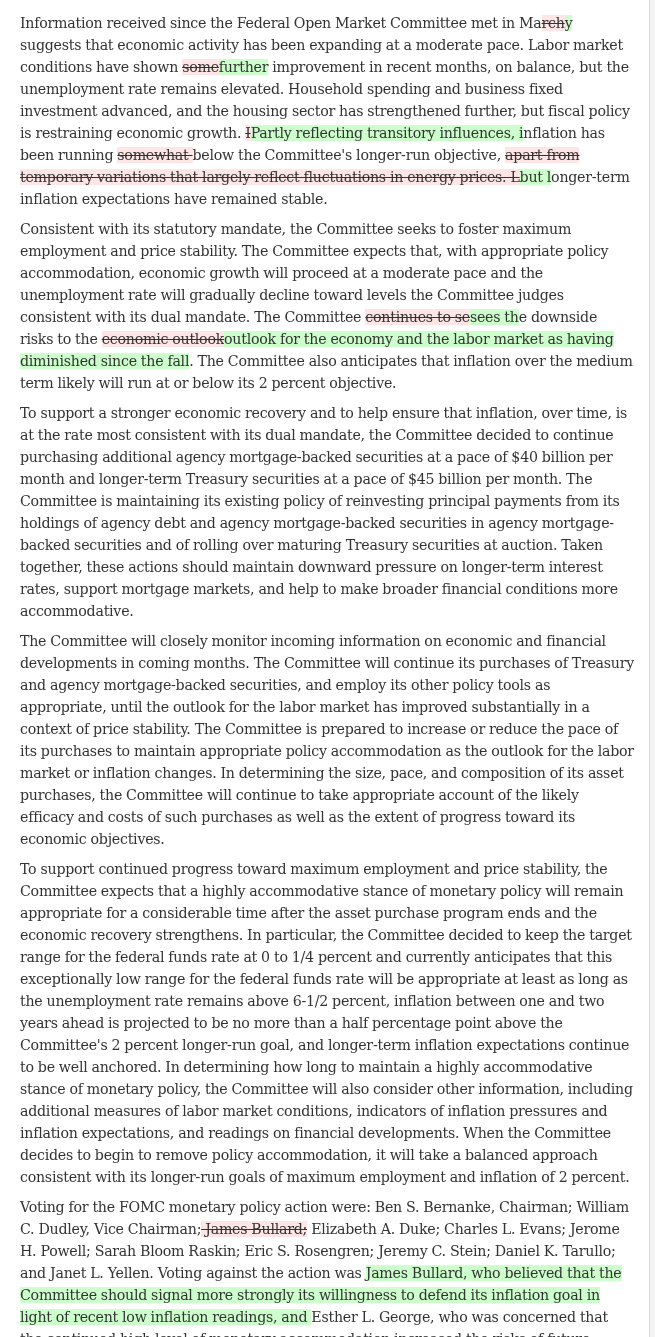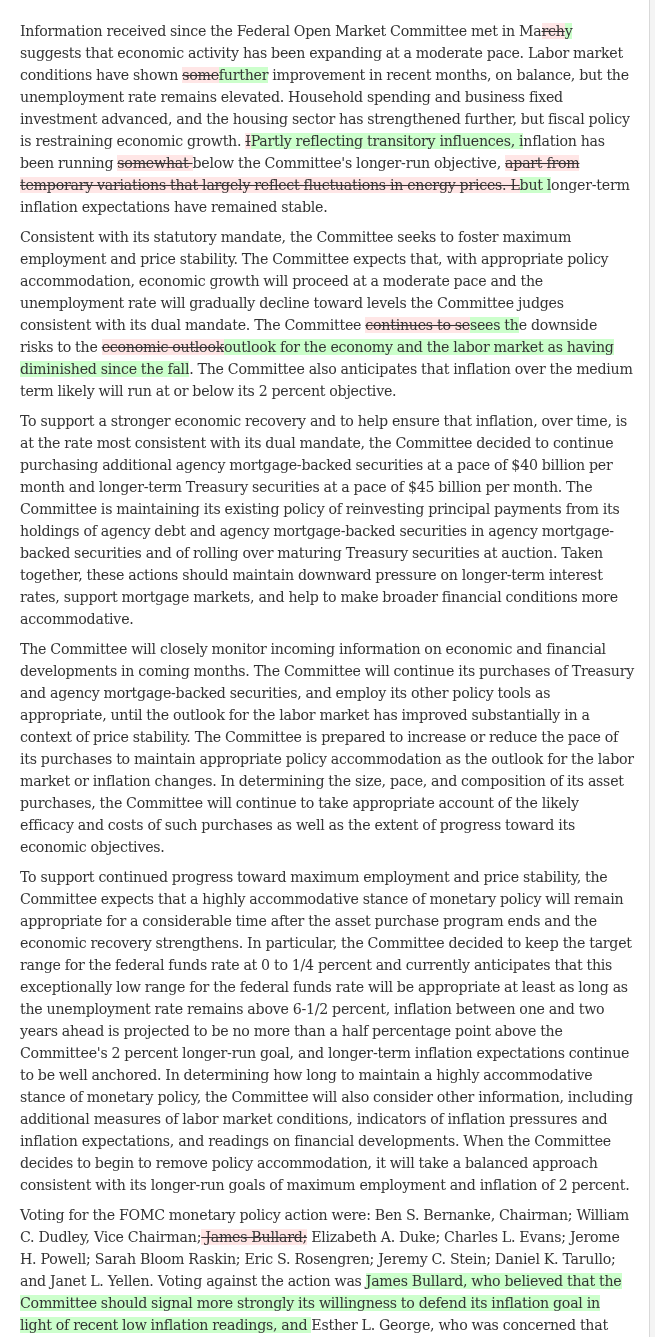--- a/index.html
+++ b/index.html
@@ -37,21 +37,21 @@
     top: 12px;
     width: 614px;
     font-family: "DejaVu Serif", "Liberation Serif", serif;
     font-size: 14.2px;
     line-height: 22px;
     color: #333333;
     letter-spacing: -0.25px;
     word-spacing: -0.2px;
   }
   .doc p {
-    margin: 8px 0 8px 0;
+    margin: 0 0 8px 0;
   }
   .del {
     background: #ffe6e6;
     text-decoration: line-through;
     text-decoration-color: #333;
   }
   .ins {
     background: #ccffcc;
   }
 </style>

